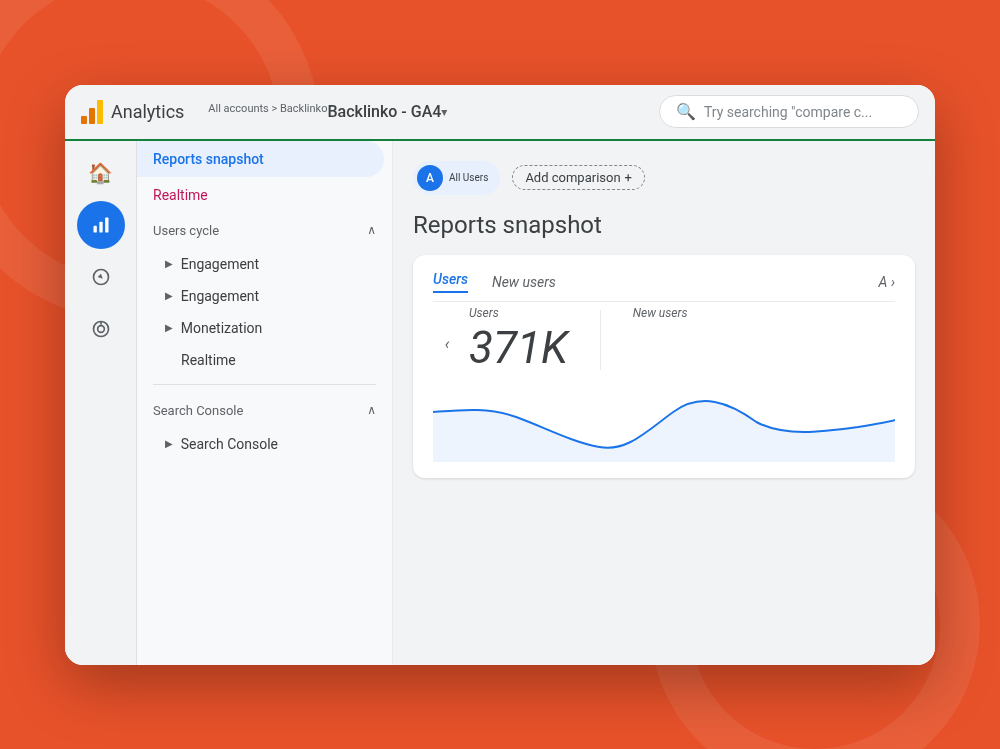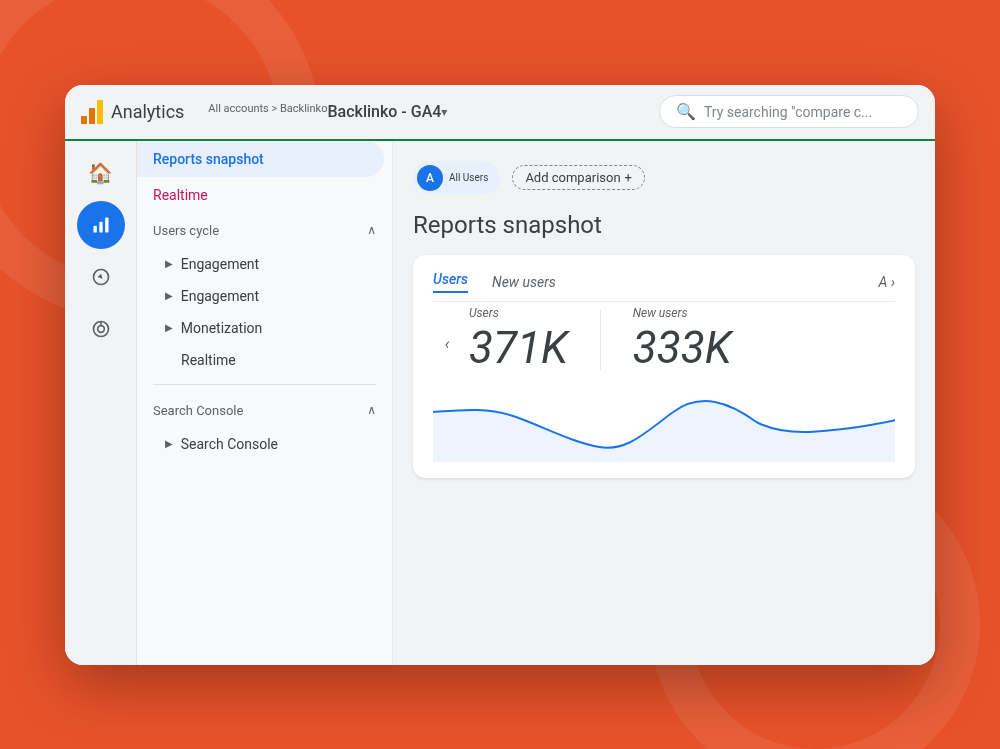--- a/index.html
+++ b/index.html
@@ -473,21 +473,20 @@
           </div>
 
           <div class="metrics-values">
             <div class="metric-item">
               <span class="metric-label">Users</span>
               <span class="metric-value">371K</span>
             </div>
             <div class="metric-divider"></div>
             <div class="metric-item">
               <span class="metric-label">New users</span>
-              <span class="metric-value">333K</span>
             </div>
           </div>
         </div>
 
         <div class="chart-area">
           <svg width="100%" height="80" viewBox="0 0 500 80" preserveAspectRatio="none">
 
             <path d="M0,30 C30,28 60,25 90,35 C120,45 150,60 180,65 C210,70 230,50 260,30 C290,10 320,20 350,40 C380,55 420,50 460,45 C480,42 495,40 500,38 L500,80 L0,80 Z" fill="rgba(26,115,232,0.08)"></path>
 
             <path d="M0,30 C30,28 60,25 90,35 C120,45 150,60 180,65 C210,70 230,50 260,30 C290,10 320,20 350,40 C380,55 420,50 460,45 C480,42 495,40 500,38" fill="none" stroke="#1a73e8" stroke-width="2"></path>

